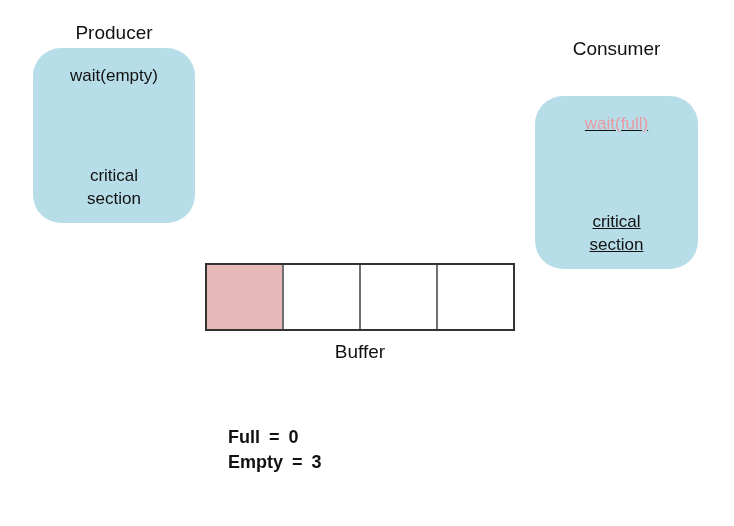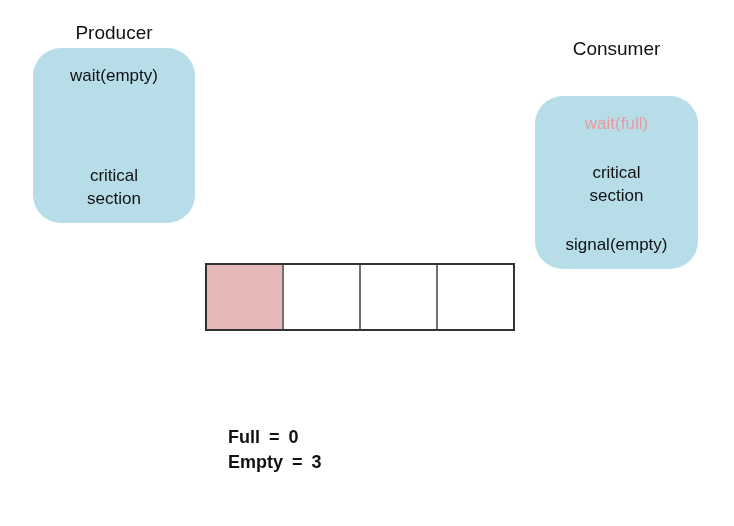--- a/index.html
+++ b/index.html
@@ -34,21 +34,21 @@
     margin-top: 5px;
     height: 175px;
     background: var(--box-bg);
     border-radius: 28px;
     display: flex;
     flex-direction: column;
     justify-content: space-between;
     align-items: center;
     padding: 16px 6px 13px 6px;
   }
-  .proc-col.consumer .process-box { height: 173px; }
+  .proc-col.consumer .process-box { height: 173px; text-decoration: underline; }
 
   .step {
     font-size: 17px;
     line-height: 23px;
     text-align: center;
     white-space: pre-line;
     color: #111111;
   }
   .step.highlight { color: var(--highlight-text); }
 
@@ -99,31 +99,31 @@
 section</div>
     </div>
   </div>
 
   <div class="proc-col consumer">
     <div class="col-title">Consumer</div>
     <div class="process-box">
       <div class="step highlight">wait(full)</div>
       <div class="step">critical
 section</div>
-      <div class="step">signal(empty)</div>
     </div>
   </div>
 
   <div class="buffer-row">
     <div class="cell filled"></div>
     <div class="cell"></div>
     <div class="cell"></div>
     <div class="cell"></div>
   </div>
 
+  <div class="buffer-label">Buffer</div>
 
   <div class="counter full">
     <span>Full</span>
     <span>=</span>
     <span>0</span>
   </div>
 
   <div class="counter empty">
     <span>Empty</span>
     <span>=</span>

